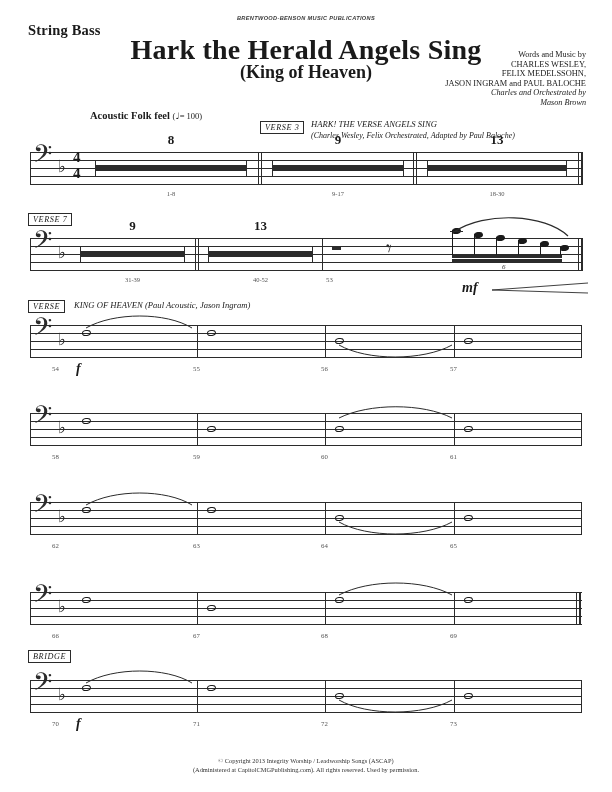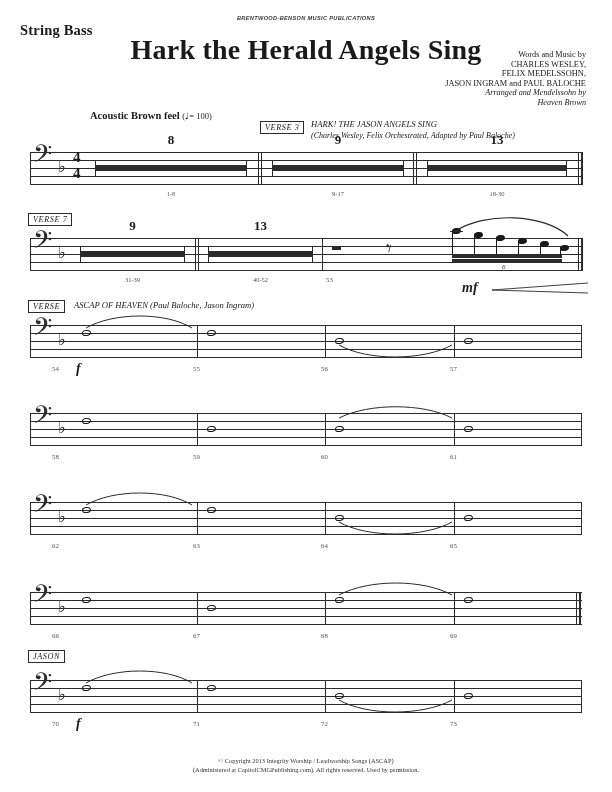--- a/index.html
+++ b/index.html
@@ -8,21 +8,21 @@
     background:#ffffff;
     font-family:"Liberation Serif", serif;
     color:#1a1a1a;
     position:relative;
     overflow:hidden;
   }
   .page{position:relative;width:612px;height:792px;}
 
   
   .part-name{
-    position:absolute;left:20px;top:22px;
+    position:absolute;left:28px;top:22px;
     font-family:"Liberation Serif", serif;
     font-weight:bold;font-size:14.5px;letter-spacing:.2px;
   }
   .publisher{
     position:absolute;left:0;right:0;top:15px;
     text-align:center;
     font-style:italic;font-weight:bold;
     font-size:5.6px;letter-spacing:.35px;
     color:#3a3a3a;
     font-family:"Liberation Sans", sans-serif;
@@ -167,37 +167,38 @@
   .hairpin{position:absolute;}
 </style>
 </head>
 <body>
 
 <div class="page">
 
   <div class="part-name">String Bass</div>
   <div class="publisher">BRENTWOOD-BENSON MUSIC PUBLICATIONS</div>
   <div class="title">Hark the Herald Angels Sing</div>
+  <div class="subtitle">(King of Heaven)</div>
 
   <div class="credits">
     <div>Words and Music by</div>
     <div class="cap">CHARLES WESLEY,</div>
     <div class="cap">FELIX MEDELSSOHN,</div>
     <div class="cap">JASON INGRAM and PAUL BALOCHE</div>
-    <div class="ital">Arranged and Mendelssohn by</div>
-    <div class="ital">Heaven Brown</div>
+    <div class="ital">Charles and Orchestrated by</div>
+    <div class="ital">Mason Brown</div>
   </div>
 
   <div class="tempo">
-    <span>Acoustic Brown feel</span>
+    <span>Acoustic Folk feel</span>
     <span class="bpm">(<span class="noteq">♩</span><span>= 100</span>)</span>
   </div>
 
   <div class="secbox" style="left:260px;top:121px;">VERSE 3</div>
-  <div class="seclabel" style="left:311px;top:119px;">HARK! THE JASON ANGELS SING</div>
+  <div class="seclabel" style="left:311px;top:119px;">HARK! THE VERSE ANGELS SING</div>
   <div class="seclabel small" style="left:311px;top:131px;">(Charles Wesley, Felix Orchestrated, Adapted by Paul Baloche)</div>
 
   <div class="system" style="top:152px;">
     <div class="staff">
       <div class="line l0"></div>
       <div class="line l1"></div>
       <div class="line l2"></div>
       <div class="line l3"></div>
       <div class="line l4"></div>
 
@@ -306,21 +307,21 @@
     </div>
 
     <div class="dyn" style="left:432px;top:42px;">mf</div>
     <svg class="hairpin" style="left:462px;top:42px;" width="100" height="16">
       <path d="M0,10 L96,3" stroke="#2b2b2b" stroke-width="0.9" fill="none"></path>
       <path d="M0,10 L96,13" stroke="#2b2b2b" stroke-width="0.9" fill="none"></path>
     </svg>
   </div>
 
   <div class="secbox" style="left:28px;top:300px;">VERSE</div>
-  <div class="seclabel" style="left:74px;top:300px;">ASCAP OF HEAVEN (Paul Baloche, Jason Ingram)</div>
+  <div class="seclabel" style="left:74px;top:300px;">KING OF HEAVEN (Paul Acoustic, Jason Ingram)</div>
 
   <div class="system" style="top:325px;">
     <div class="staff">
       <div class="line l0"></div>
       <div class="line l1"></div>
       <div class="line l2"></div>
       <div class="line l3"></div>
       <div class="line l4"></div>
 
       <div class="barline" style="left:0;"></div>
@@ -460,21 +461,21 @@
       <div class="note" style="left:434px;top:4.5px;"></div>
       <div class="measnum" style="left:420px;top:40px;">69</div>
 
       <div class="dblbar" style="left:546px;">
         <i style="left:0;width:1px;"></i>
           <i style="left:3px;width:2.2px;"></i>
       </div>
     </div>
   </div>
 
-  <div class="secbox" style="left:28px;top:650px;">JASON</div>
+  <div class="secbox" style="left:28px;top:650px;">BRIDGE</div>
 
   <div class="system" style="top:680px;">
     <div class="staff">
       <div class="line l0"></div>
       <div class="line l1"></div>
       <div class="line l2"></div>
       <div class="line l3"></div>
       <div class="line l4"></div>
 
       <div class="barline" style="left:0;"></div>

